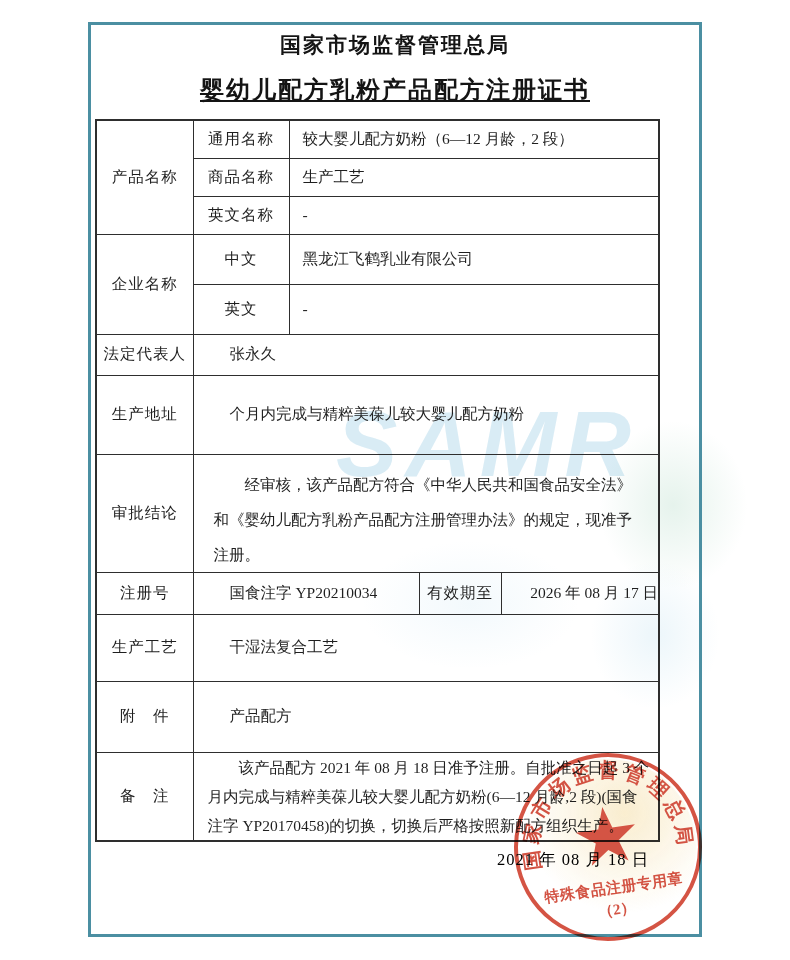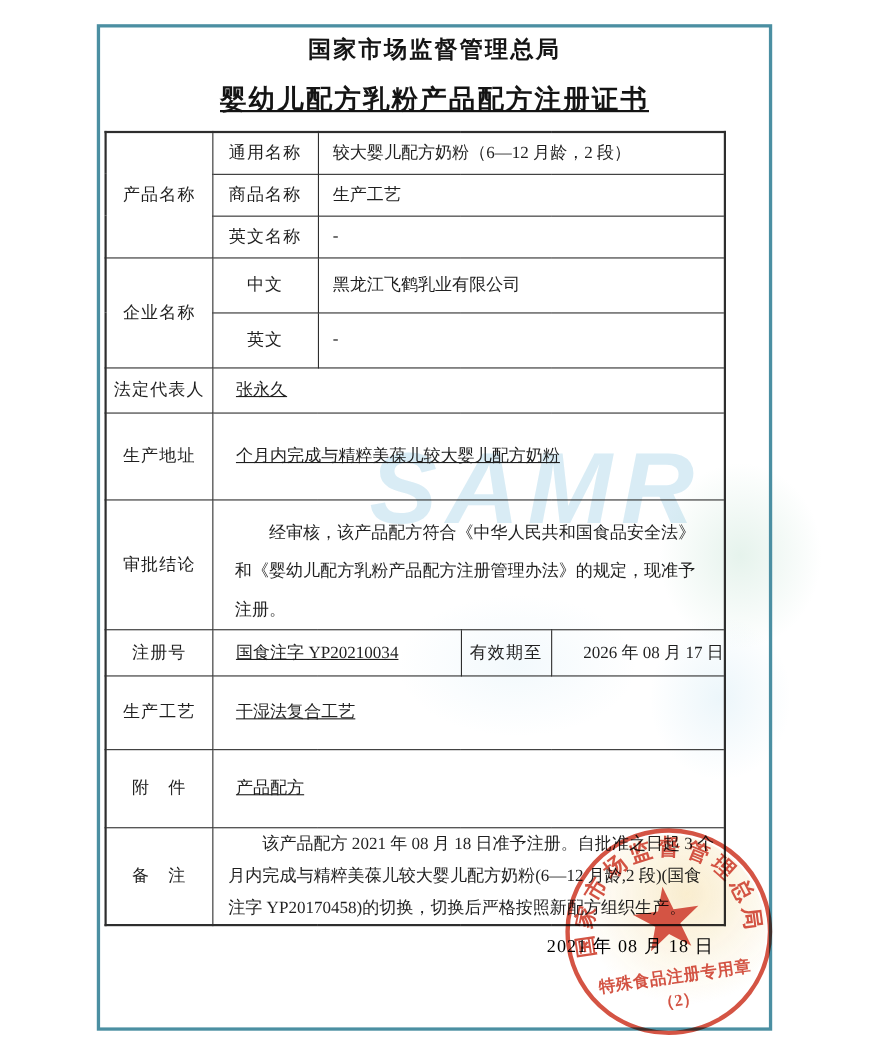--- a/index.html
+++ b/index.html
@@ -43,21 +43,21 @@
     position:absolute; left:95px; top:119px; width:563px; z-index:3;
     border-collapse:collapse; table-layout:fixed; background:transparent;
     border:2px solid #2e2e2e;
   }
   table.cert td {
     border:1.5px solid #2e2e2e; vertical-align:middle;
     font-size:15.5px; color:#1f1f1f; background:transparent;margin-left:12px;
   }
   td.lbl { text-align:center; letter-spacing:1px; }
   td.val { padding-left:13px; }
-  td.val-wide { padding-left:21px;text-decoration:underline; }
+  td.val-wide { padding-left:36px; }
   td.center { text-align:right; }
   .h38{height:38px} .h50{height:50px} .h41{height:41px} .h79{height:79px}
   .h105{height:105px} .h42{height:42px} .h67{height:67px} .h71{height:71px} .h84{height:84px}
   .para { text-indent:2em; }
   .approval-text { padding:12px 16px 0 20px; line-height:35px; }
   .remark-text  { padding:0 8px 0 14px; line-height:29px; font-size:15px; }
 
   
   .issue-date {
     position:absolute; left:497px; top:849px; z-index:9;

